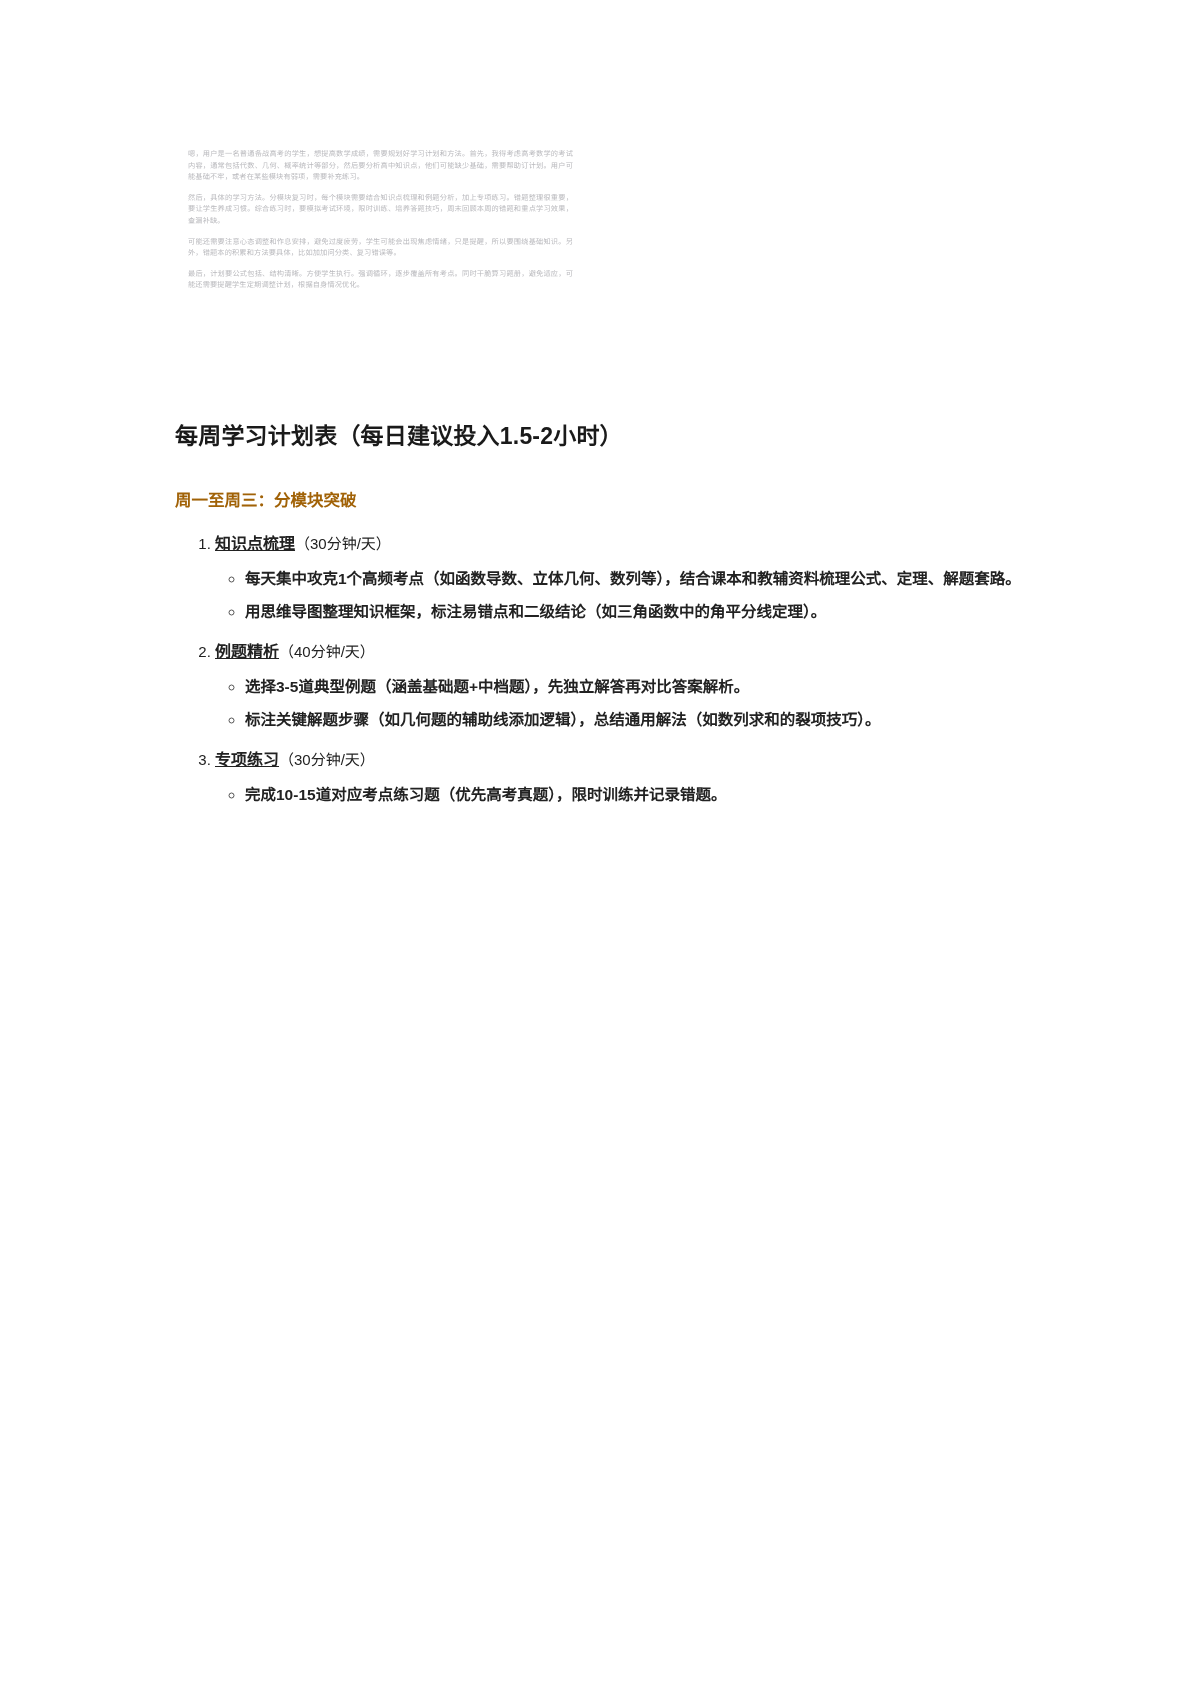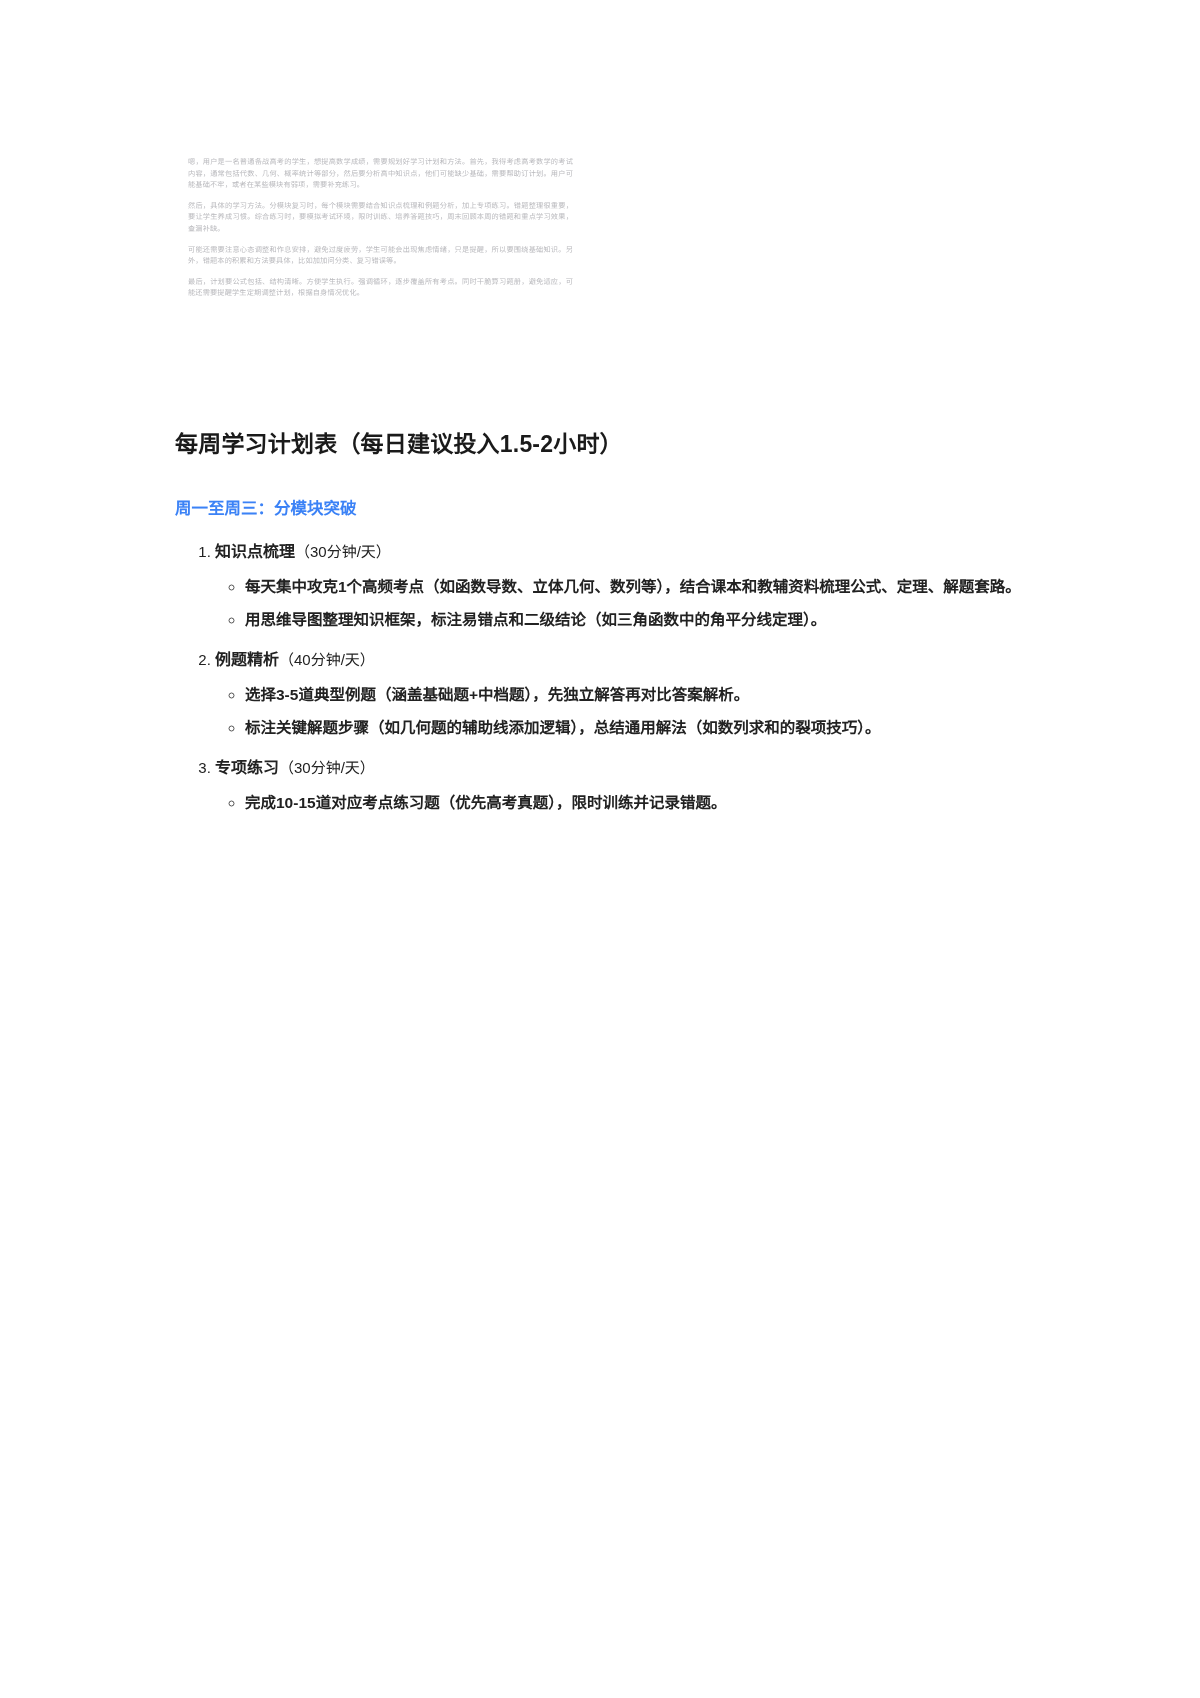--- a/index.html
+++ b/index.html
@@ -12,21 +12,21 @@
     width: 1200px;
     height: 1698px;
     font-family: "Liberation Sans", "DejaVu Sans", sans-serif;
     color: #1f1f1f;
     position: relative;
     overflow: hidden;
   }
   .page {
     position: absolute;
     left: 0;
-    top: 8px;
+    top: 0;
     width: 1200px;
     height: 1230px;
     background: #ffffff;
   }
   
   .thinking-block {
     position: absolute;
     left: 188px;
     top: 148px;
     width: 385px;
@@ -50,40 +50,41 @@
     font-weight: bold;
     margin: 12px 0 0 0;
     padding: 0 0 6px 0;
     letter-spacing: 0.2px;
     color: #1a1a1a;
   }
   h2.section-title {
     font-size: 16.5px;
     font-weight: bold;
     margin: 30px 0 0 0;
-    color: #3b82f6;
+    color: #a16207;
   }
   ol.main-list {
     margin: 18px 0 0 0;
     padding-left: 40px;
     list-style-type: decimal;
   }
   ol.main-list > li {
     margin: 0 0 6px 0;
     font-size: 15.5px;
     line-height: 30px;
     color: #222;
   }
   ol.main-list > li::marker {
     font-size: 15px;
     color: #222;
   }
   .item-head {
     font-weight: bold;
     font-size: 16px;
+    text-decoration: underline;
   }
   .item-dur {
     font-weight: normal;
     font-size: 15px;
   }
   ul.sub-list {
     margin: 4px 0 10px 0;
     padding-left: 30px;
     list-style-type: circle;
   }

